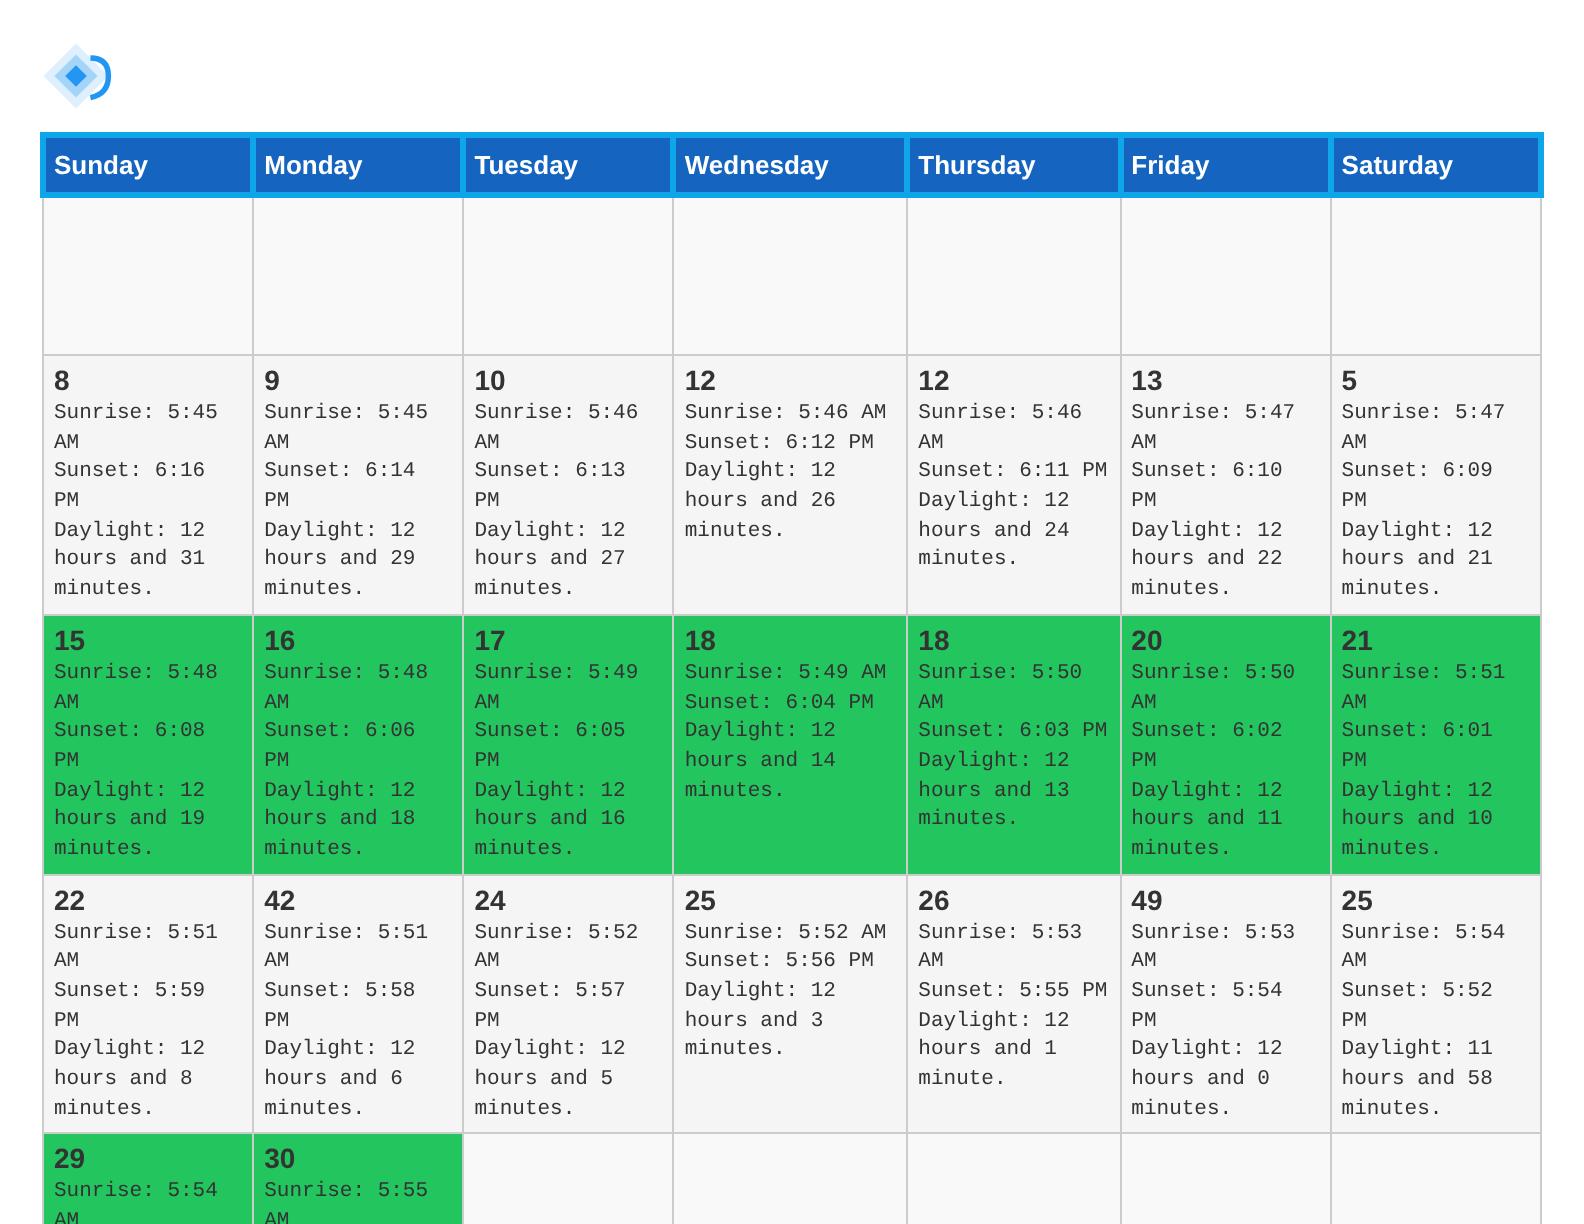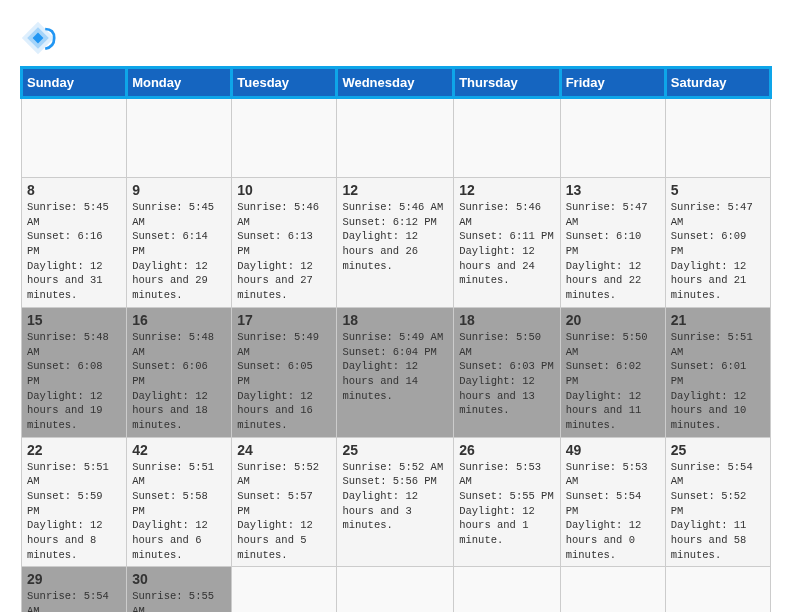--- a/index.html
+++ b/index.html
@@ -57,21 +57,21 @@
       padding: 6px 4px;
       text-align: left;
       font-size: 13px;
       font-weight: bold;
       border: 3px solid #0ea5e9;
     }
     tbody tr td {
       border: 1px solid #ccc;
       padding: 4px 5px;
       vertical-align: top;
-      background: #a3a3a3;
+      background: #22c55e;
       min-height: 70px;
       height: 80px;
     }
     tbody tr:nth-child(even) td {
       background: #f5f5f5;
     }
     .day-num {
       font-size: 14px;
       font-weight: bold;
       color: #333;

